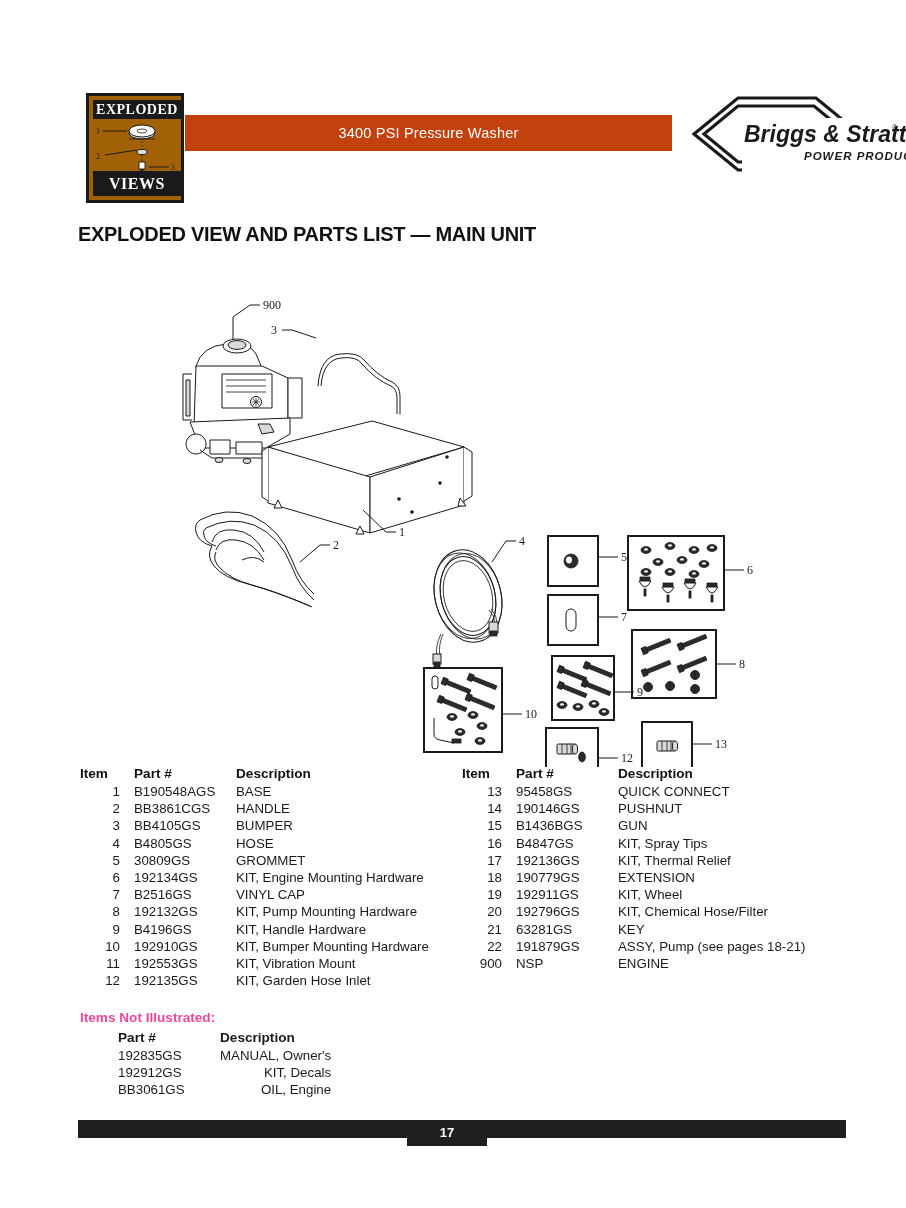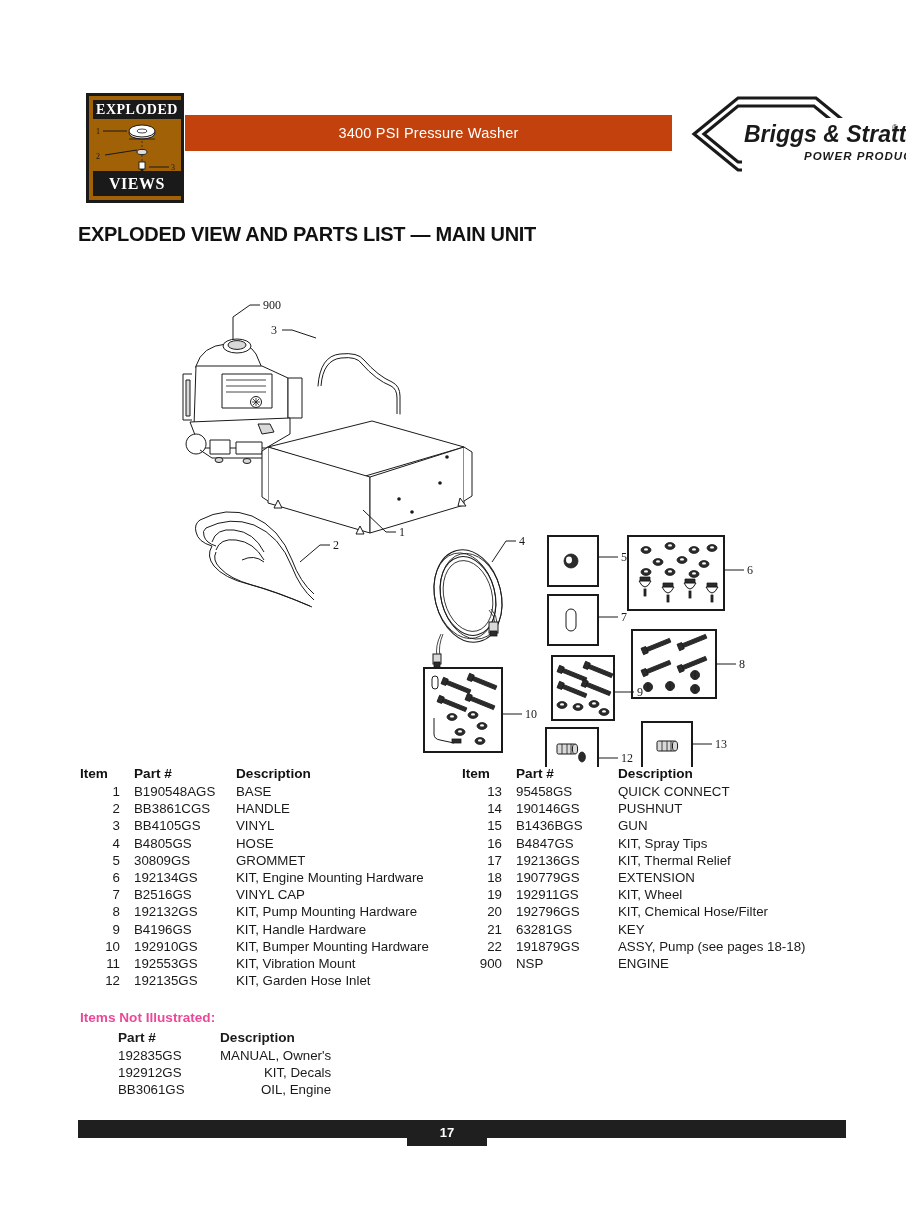--- a/index.html
+++ b/index.html
@@ -630,21 +630,21 @@
             <td class="c-desc">BASE</td>
           </tr>
           <tr>
             <td class="c-item">2</td>
             <td class="c-part">BB3861CGS</td>
             <td class="c-desc">HANDLE</td>
           </tr>
           <tr>
             <td class="c-item">3</td>
             <td class="c-part">BB4105GS</td>
-            <td class="c-desc">VINYL</td>
+            <td class="c-desc">BUMPER</td>
           </tr>
           <tr>
             <td class="c-item">4</td>
             <td class="c-part">B4805GS</td>
             <td class="c-desc">HOSE</td>
           </tr>
           <tr>
             <td class="c-item">5</td>
             <td class="c-part">30809GS</td>
             <td class="c-desc">GROMMET</td>
@@ -739,21 +739,21 @@
             <td class="c-desc">KIT, Chemical Hose/Filter</td>
           </tr>
           <tr>
             <td class="c-item">21</td>
             <td class="c-part">63281GS</td>
             <td class="c-desc">KEY</td>
           </tr>
           <tr>
             <td class="c-item">22</td>
             <td class="c-part">191879GS</td>
-            <td class="c-desc">ASSY, Pump (see pages 18-18)</td>
+            <td class="c-desc">ASSY, Pump (see pages 18-21)</td>
           </tr>
           <tr>
             <td class="c-item">900</td>
             <td class="c-part">NSP</td>
             <td class="c-desc">ENGINE</td>
           </tr>
         </tbody>
     </table>
   </div>
 </div>

